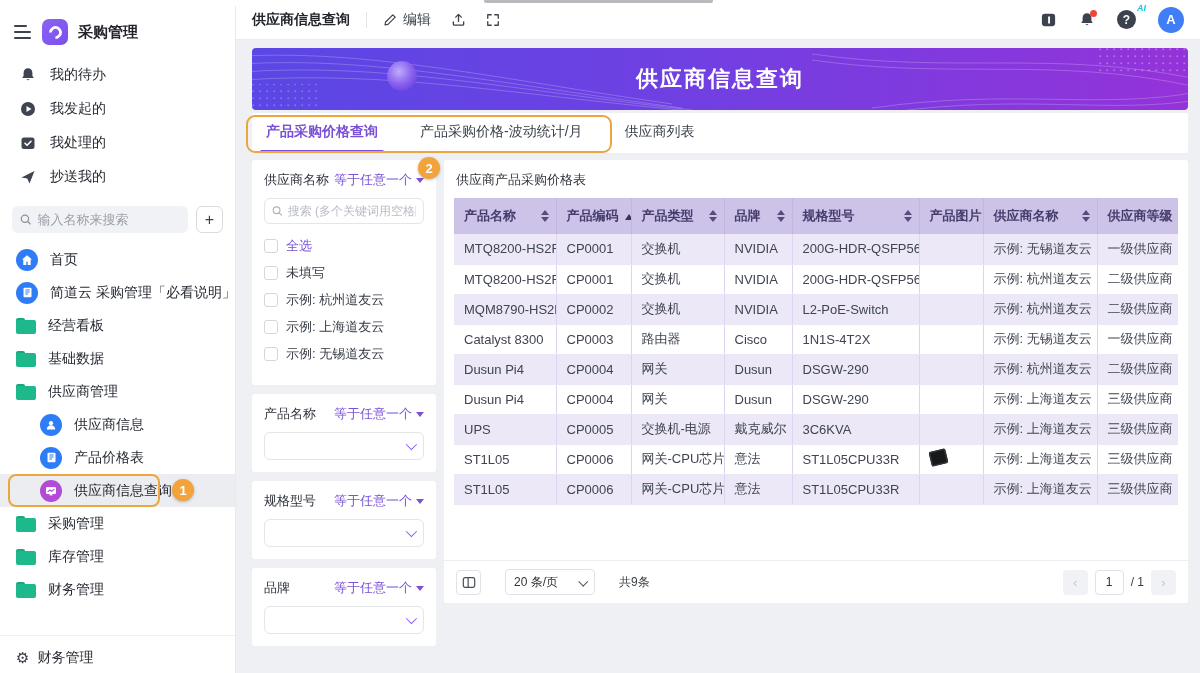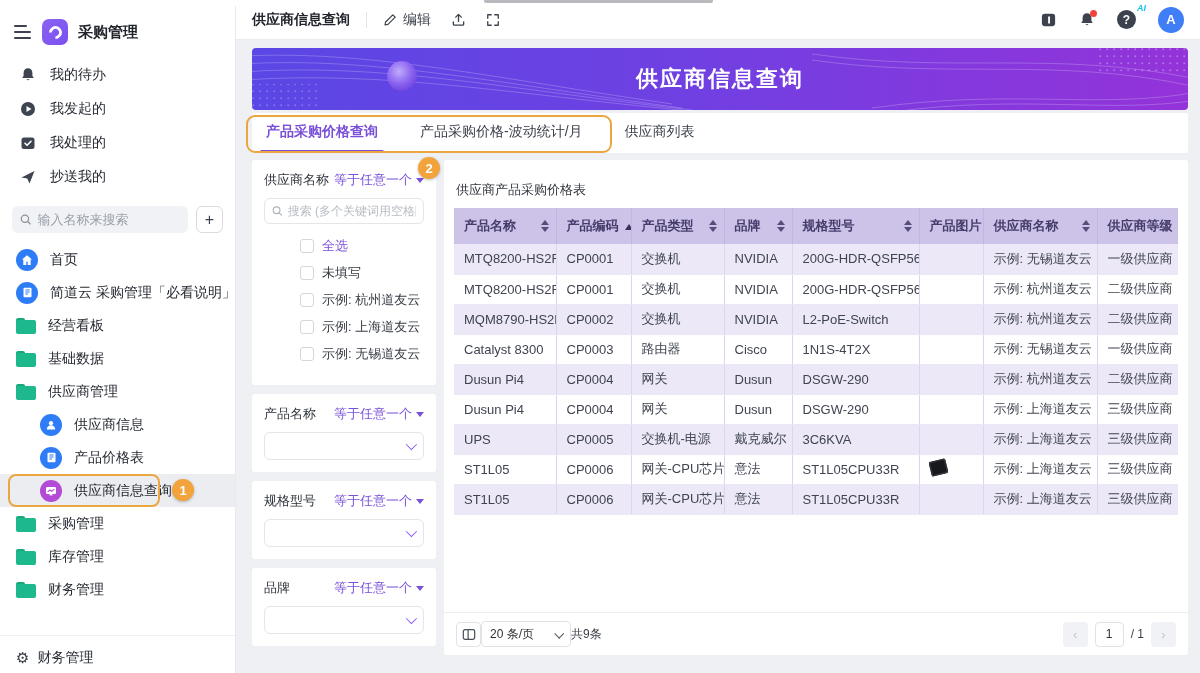--- a/index.html
+++ b/index.html
@@ -75,43 +75,43 @@
   .filter-col { position:absolute; left:16px; top:120px; width:184px; }
   .fcard { background:#fff; border-radius:3px; padding:11px 12px 12px 12px; margin-bottom:9px; }
   .fhead { display:flex; align-items:center; justify-content:space-between; }
   .flabel { font-size:13px; color:#2e333b; }
   .fop { font-size:13px; color:#7a52d9; display:flex; align-items:center; gap:4px; cursor:pointer; white-space:nowrap; }
   .fop i { width:0; height:0; border-left:4px solid transparent; border-right:4px solid transparent; border-top:5px solid #7a52d9; display:block; }
   .fsearch { margin-top:9px; height:26px; border:1px solid #e3e5ea; border-radius:6px; display:flex; align-items:center; padding:0 7px; gap:5px; background:#fff; }
   .fsearch input { border:none; outline:none; width:100%; font-size:12px; color:#333; font-family:inherit; }
   .fsearch input::placeholder { color:#b8bcc4; }
   .opts { margin-top:8px; }
-  .opt { display:flex; align-items:center; gap:8px; height:27px; cursor:pointer;margin-left:36px; }
+  .opt { display:flex; align-items:center; gap:8px; height:27px; cursor:pointer; }
   .cb { width:14px; height:14px; border:1px solid #d3d6dd; border-radius:3px; background:#fff; flex:0 0 14px; }
   .opt-label { font-size:13px; color:#353a43; white-space:nowrap; }
   .opt.accent .opt-label { color:#7a52d9; }
   .fselect { margin-top:9px; height:28px; border:1px solid #e3e5ea; border-radius:6px; display:flex; align-items:center; justify-content:flex-end; padding:0 9px; cursor:pointer; background:#fff; }
   .chev { width:8px; height:8px; border-right:1.6px solid #8b5cf6; border-bottom:1.6px solid #8b5cf6; transform:rotate(45deg) translateY(-2px); display:block; }
 
   
-  .table-card { position:absolute; left:208px; top:120px; width:744px; height:495px; background:#fff; border-radius:3px; padding:19px 10px 0 10px; }
+  .table-card { position:absolute; left:208px; top:120px; width:744px; height:443px; background:#fff; border-radius:3px; padding:9px 10px 0 10px; }
   .tc-title { font-size:13px; color:#33383f; margin:2px 0 9px 2px; }
   table.grid { border-collapse:collapse; table-layout:fixed; width:724px; }
   .grid th { height:36px; background:#cdc2e8; font-size:13px; font-weight:700; color:#453c6b; text-align:left; padding:0 18px 0 10px; position:relative; white-space:nowrap; overflow:hidden; border-right:1px solid #c2b5e2; }
   .grid th:last-child { border-right:none; }
   .grid td { height:30px; font-size:13px; color:#3f4450; padding:0 8px 0 10px; white-space:nowrap; overflow:hidden; border-right:1px solid #ddd5f0; border-bottom:1px solid #ece7f7; }
   .grid td:last-child { border-right:none; }
   .grid tr.odd td { background:#ece8f7; }
   .grid tr.even td { background:#fff; }
   .sort-both { position:absolute; right:7px; top:50%; margin-top:-6px; width:8px; height:12px; display:block; }
   .sort-both::before { content:""; position:absolute; top:0; left:0; border-left:4px solid transparent; border-right:4px solid transparent; border-bottom:5px solid #564e7a; }
   .sort-both::after { content:""; position:absolute; bottom:0; left:0; border-left:4px solid transparent; border-right:4px solid transparent; border-top:5px solid #564e7a; }
   .sort-asc { display:inline-block; margin-left:6px; width:0; height:0; border-left:4px solid transparent; border-right:4px solid transparent; border-bottom:6px solid #39325c; vertical-align:middle; }
   .chip-img { width:17px; height:15px; background:#17181b; border-radius:2px; display:inline-block; transform:rotate(-14deg); box-shadow:inset 0 0 0 1.5px #34353a; }
-  .tc-footer { position:absolute; left:0; right:0; bottom:0; height:43px; border-top:1px solid #edeef2; display:flex; align-items:center; padding:0 12px; gap:0; background:#fff; border-radius:0 0 3px 3px; }
+  .tc-footer { position:absolute; left:0; right:0; bottom:0; height:43px; border-top:1px solid #edeef2; display:flex; align-items:center; padding:0 12px; gap:24px; background:#fff; border-radius:0 0 3px 3px; }
   .col-btn { width:25px; height:25px; border:1px solid #e0e2e7; border-radius:4px; background:#fff; display:flex; align-items:center; justify-content:center; cursor:pointer; }
   .size-select { width:90px; height:26px; border:1px solid #e0e2e7; border-radius:4px; display:flex; align-items:center; justify-content:space-between; padding:0 8px; font-size:12px; color:#333; cursor:pointer; }
   .size-select .chev { transform:rotate(45deg) translateY(-1px); border-color:#555; border-width:1.4px; width:7px; height:7px; }
   .total-text { font-size:12px; color:#3a3f47; }
   .pager { margin-left:auto; display:flex; align-items:center; gap:7px; }
   .pg-btn { width:25px; height:25px; border-radius:4px; background:#f1f2f5; display:flex; align-items:center; justify-content:center; color:#c3c7ce; font-size:13px; cursor:default; }
   .page-input { width:29px; height:25px; border:1px solid #e0e2e7; border-radius:4px; text-align:center; font-size:12px; color:#333; outline:none; font-family:inherit; }
   .page-total { font-size:12px; color:#3a3f47; }
 </style>
 </head>

